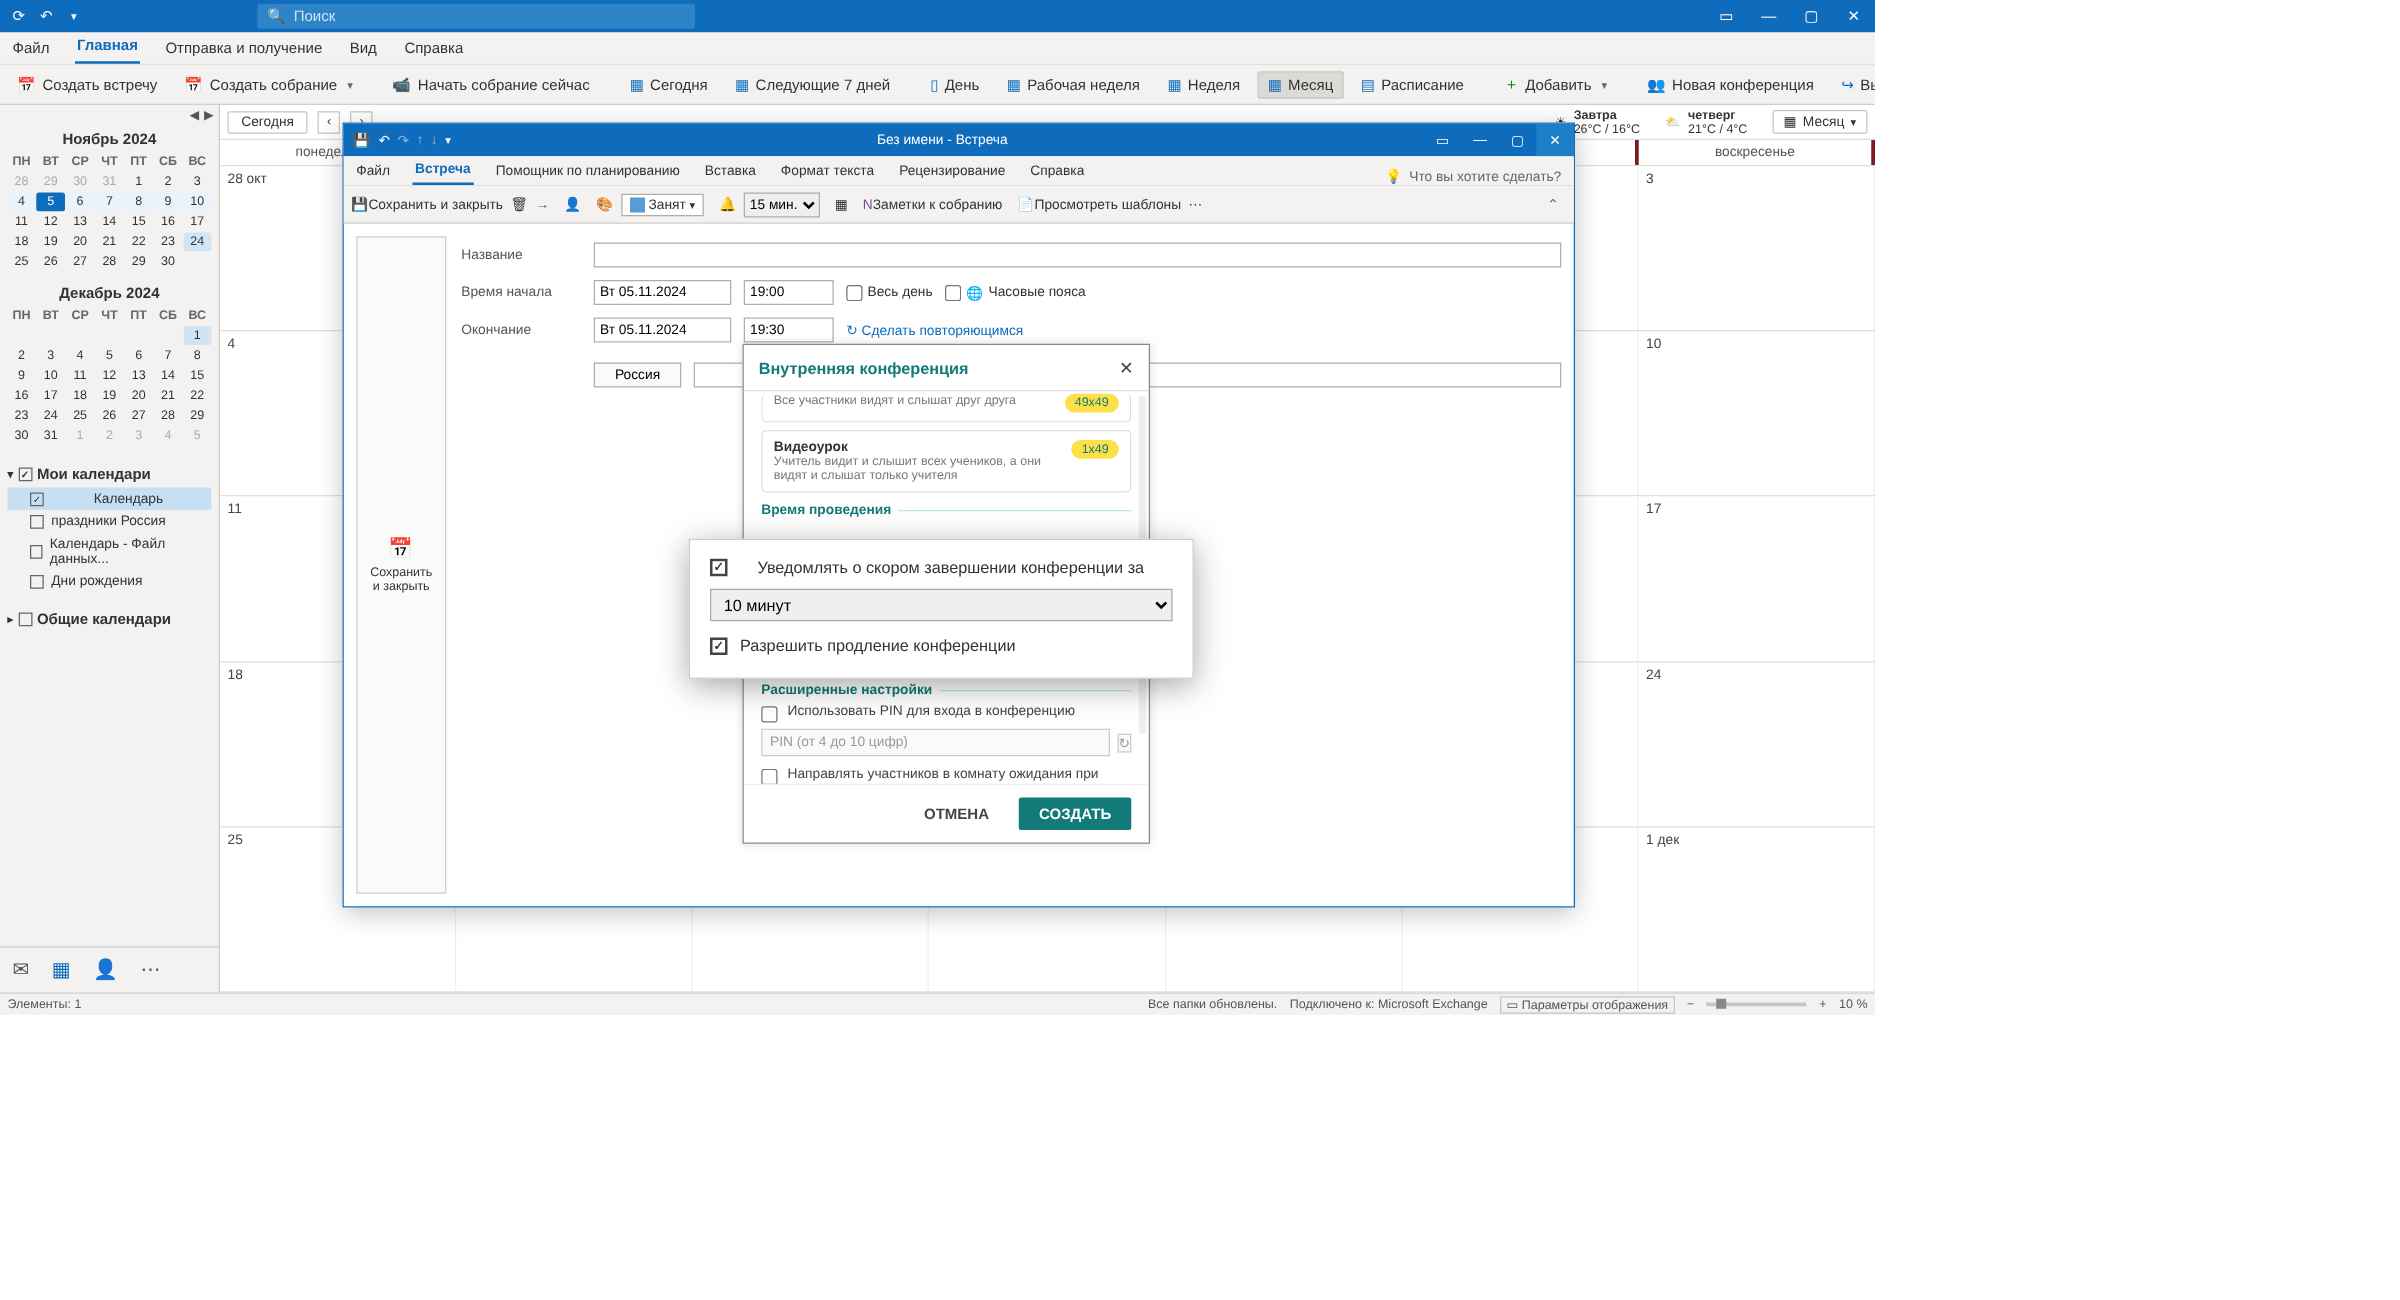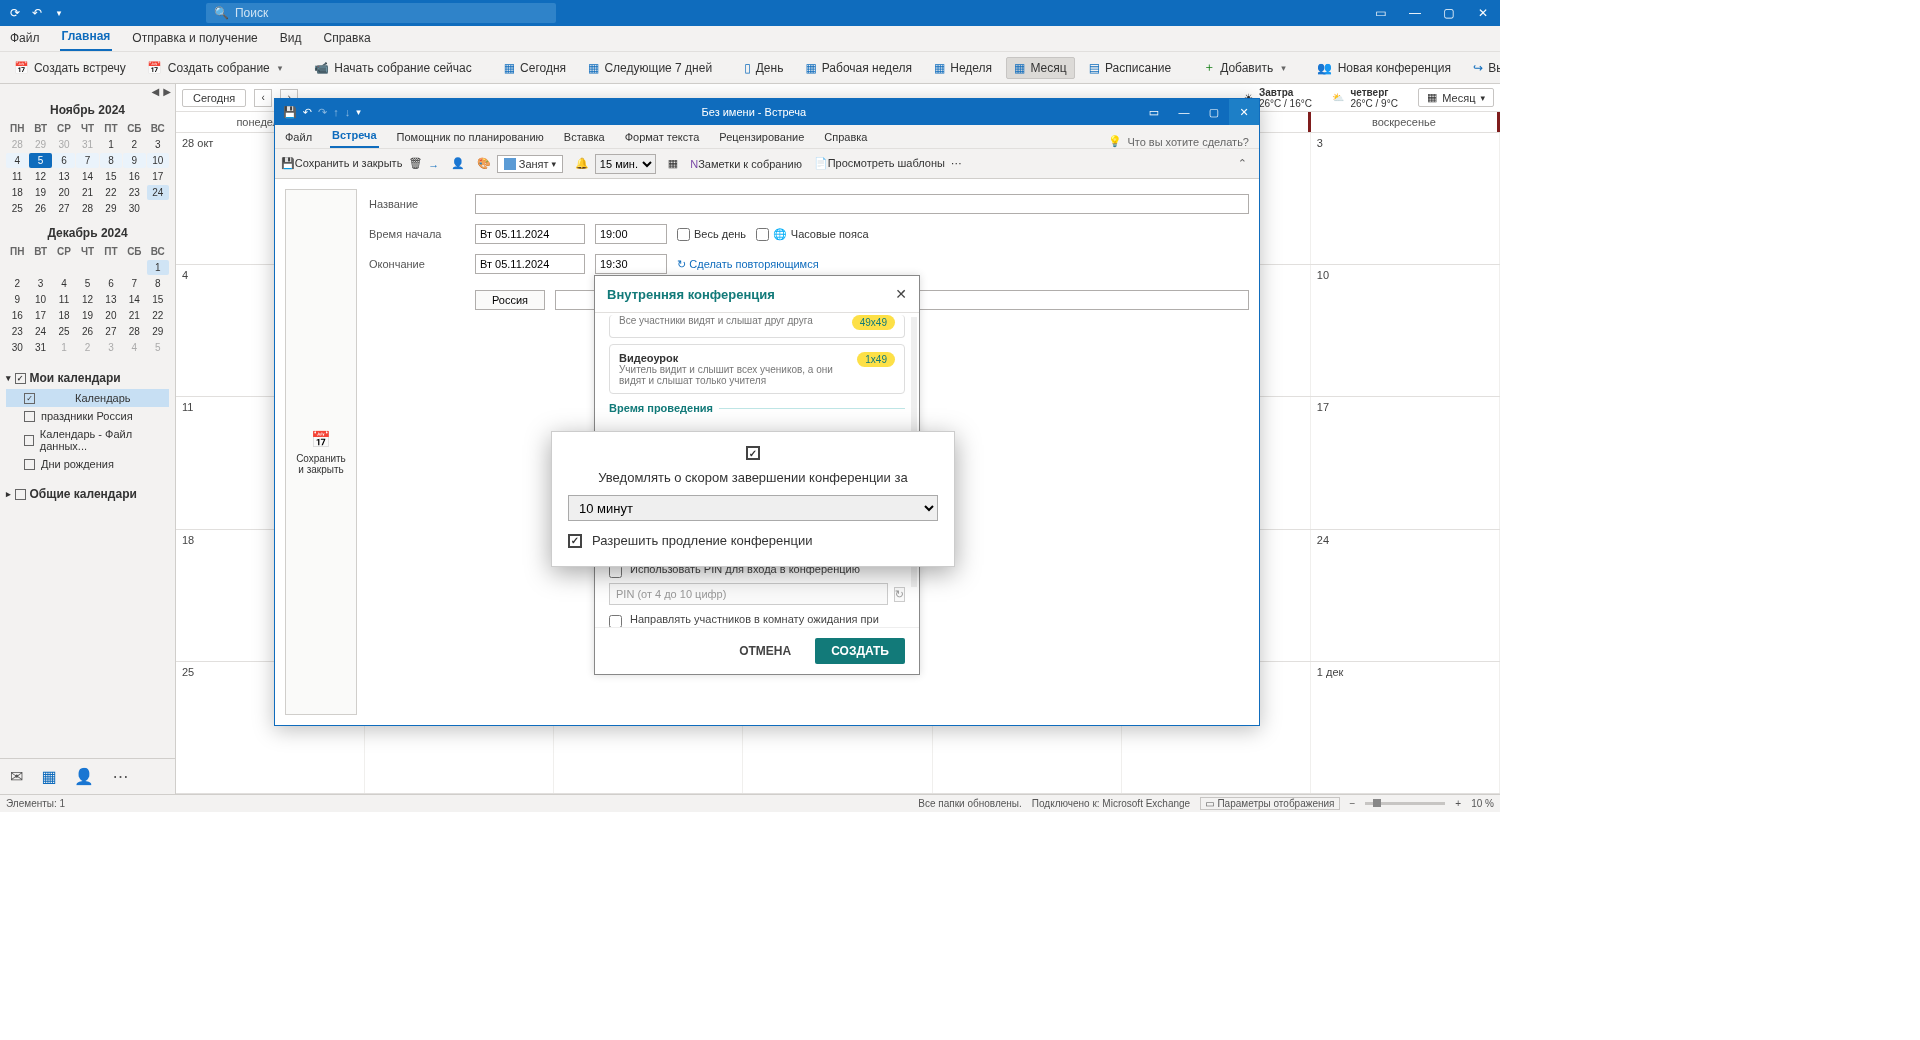--- a/index.html
+++ b/index.html
@@ -112,21 +112,21 @@
 .conf-section::after { content: ""; flex: 1; height: 1px; background: #bfe6e6; }
 .conf-check { display: flex; align-items: flex-start; gap: 8px; font-size: 11px; color: #444; margin: 5px 0; }
 .conf-check input { margin-top: 2px; }
 .conf-pin { border: 1px solid #ccc; padding: 4px 6px; font-size: 11px; color: #999; display: flex; align-items: center; justify-content: space-between; background: #fafafa; }
 .conf-footer { display: flex; justify-content: flex-end; gap: 14px; padding: 10px 14px; border-top: 1px solid #eee; }
 .conf-footer .cancel { font-size: 12px; font-weight: 600; color: #444; padding: 6px 10px; }
 .conf-footer .create { font-size: 12px; font-weight: 600; color: #fff; background: #127a79; padding: 6px 16px; border-radius: 2px; }
 
 
 .popover { position: absolute; left: 551px; top: 431px; width: 404px; background: #fff; border: 1px solid #ccc; box-shadow: 0 6px 24px rgba(0,0,0,.35); padding: 14px 16px 18px; z-index: 10; }
-.popover .row1 { display: flex; align-items: center; gap: 10px; font-size: 13px; color: #333; margin-bottom: 10px; flex-direction: column; }
+.popover .row1 { display: flex; align-items: center; gap: 24px; font-size: 13px; color: #333; margin-bottom: 10px; }
 .popover select { width: 100%; height: 26px; border: 1px solid #aaa; font-size: 13px; padding: 0 6px; margin-bottom: 12px; }
 .popover .row2 { display: flex; align-items: center; gap: 10px; font-size: 13px; color: #333; }
 .popover .chk { width: 14px; height: 14px; border: 2px solid #444; display: inline-flex; align-items: center; justify-content: center; font-size: 10px; font-weight: 900; }
 .popover .chk.checked::before { content: "✓"; }
 
 
 .statusbar { position: absolute; left: 0; right: 0; bottom: 0; height: 18px; background: #f3f2f1; border-top: 1px solid #d0cecb; display: flex; align-items: center; font-size: 10px; color: #555; padding: 0 6px; }
 .statusbar .right { margin-left: auto; display: flex; gap: 10px; align-items: center; }
 .statusbar .vb { border: 1px solid #c7c5c3; padding: 0 4px; }
 .statusbar .slider { width: 80px; height: 3px; background: #c7c5c3; position: relative; }
@@ -381,21 +381,21 @@
             <span>☀</span>
             <div>
               <div style="font-weight:600">Завтра</div>
               <div>26°C / 16°C</div>
             </div>
           </div>
         <div class="w">
             <span>⛅</span>
             <div>
               <div style="font-weight:600">четверг</div>
-              <div>26°C / 9°C</div>
+              <div>21°C / 4°C</div>
             </div>
           </div>
         <div class="viewsel">
             <span>▦</span>
             <span>Месяц</span>
             <span style="font-size:9px">▾</span>
           </div>
       </div>
     </div>
     <div class="dayheader" id="dayheader">

